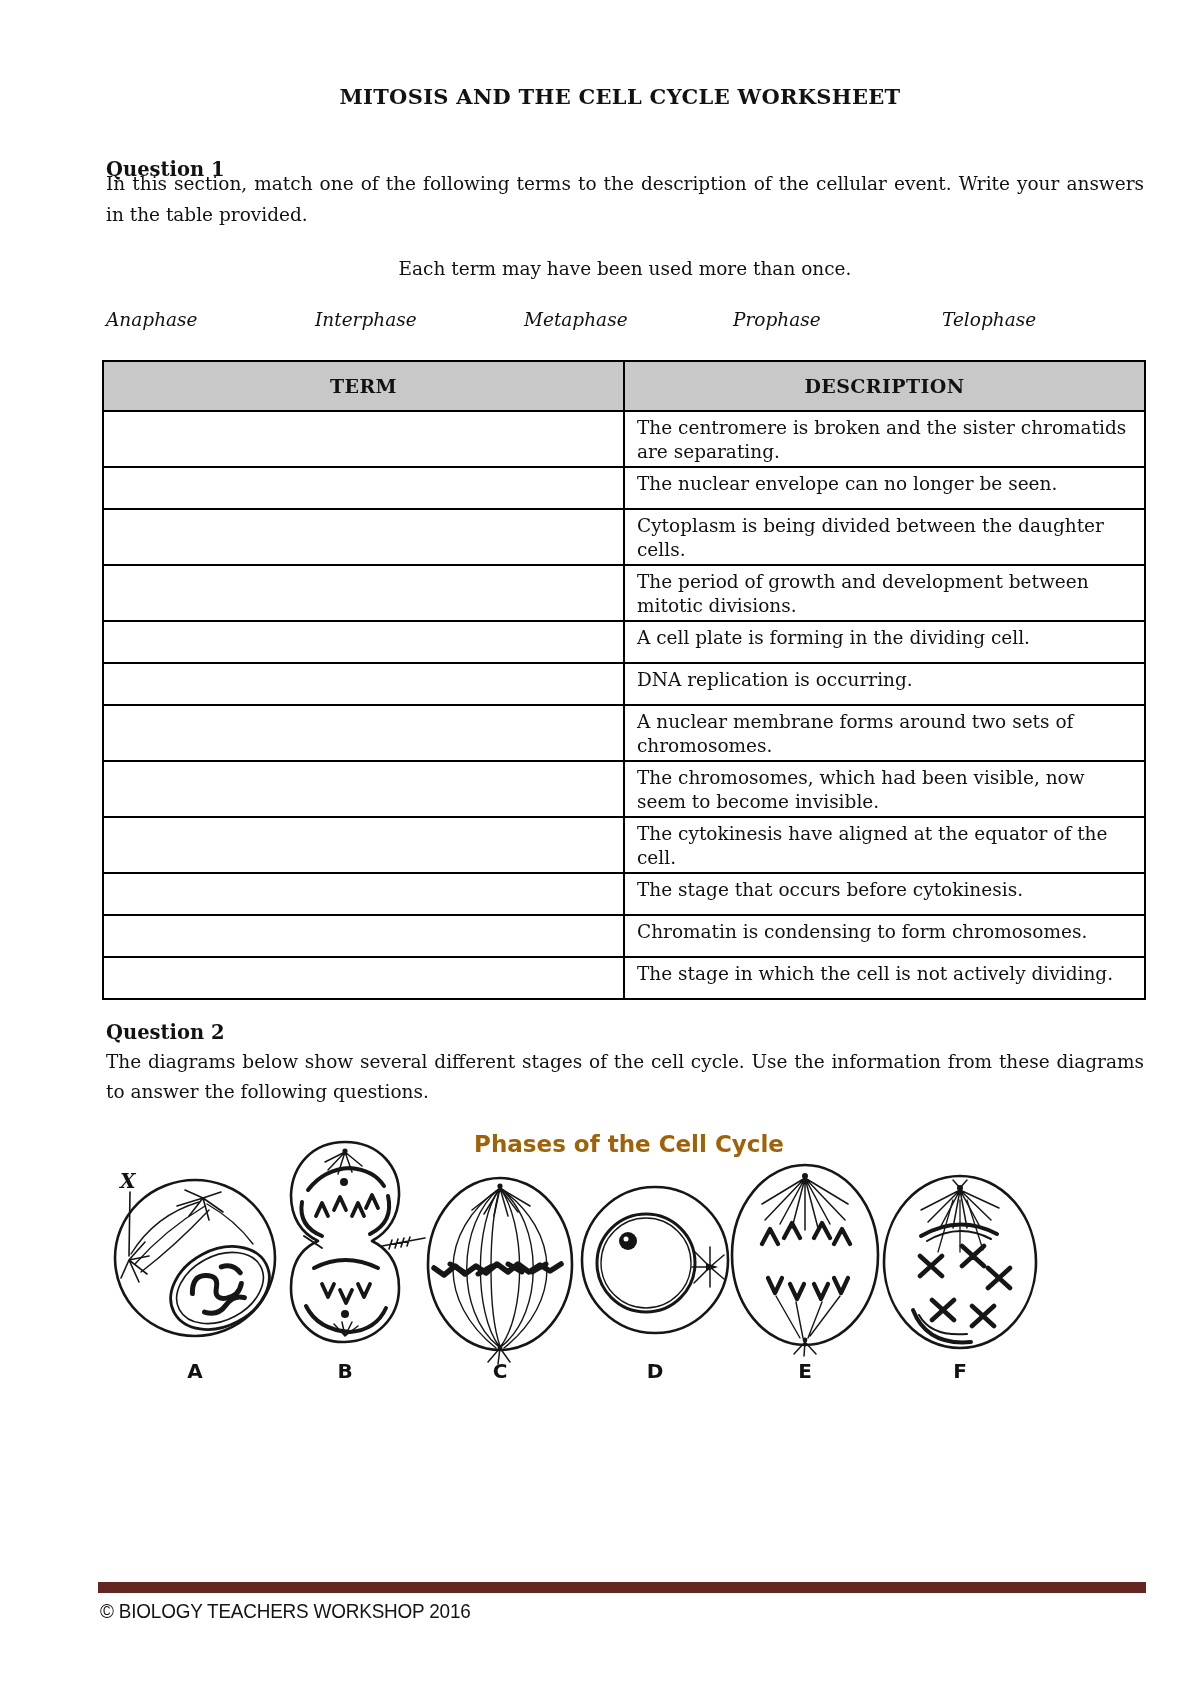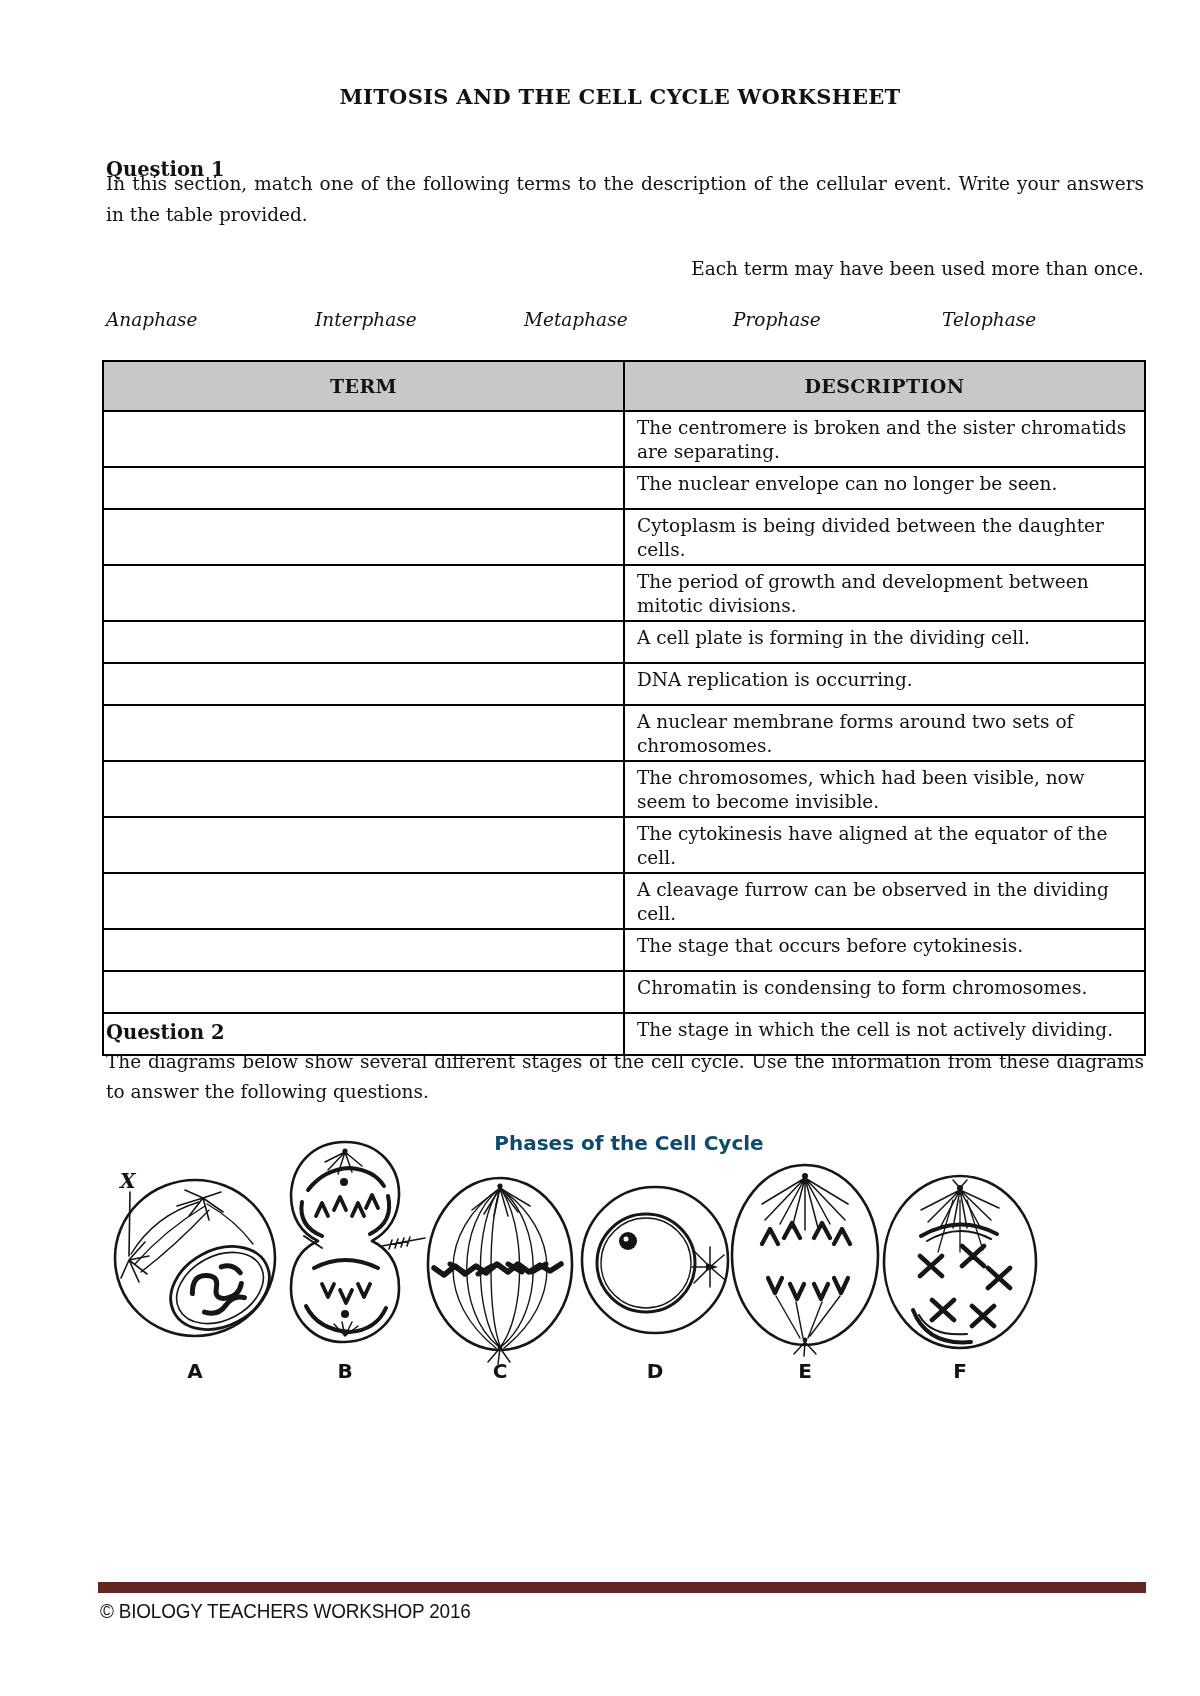--- a/index.html
+++ b/index.html
@@ -12,21 +12,21 @@
     font-weight:bold;font-size:21px;letter-spacing:.3px;
   }
   .q-heading{position:absolute;left:86px;font-weight:bold;font-size:19.5px;}
   #q1-heading{top:158px;}
   #q2-heading{top:1021px;}
   .para{
     position:absolute;left:86px;width:1038px;font-size:18.5px;line-height:31px;
     text-align:justify;
   }
   #q1-intro{top:168px;}
-  #q1-note{top:253px;text-align:right;}
+  #q1-note{top:253px;text-align:center;}
   #q2-intro{top:1047px;line-height:30px;}
   .terms-row{
     position:absolute;top:309px;left:86px;display:grid;
     grid-template-columns:repeat(5,209px);font-size:18.5px;font-style:italic;
   }
   table.answer{
     position:absolute;top:360px;left:82px;width:1044px;
     border-collapse:collapse;table-layout:fixed;
   }
   table.answer th{
@@ -34,21 +34,21 @@
     font-size:19px;font-weight:bold;text-align:center;padding:12px 0;
     font-family:"DejaVu Serif", serif;letter-spacing:.4px;
   }
   table.answer td{
     border:2px solid #000;height:34px;vertical-align:top;
     font-size:18.5px;padding:4px 6px 2px 12px;line-height:24px;
   }
   td.term-cell{width:248px;}
   .diagram-title{
     position:absolute;top:1131px;left:89px;width:1040px;text-align:center;
-    font-family:"DejaVu Sans", sans-serif;font-weight:bold;font-size:20px;color:#0c4a6e;
+    font-family:"DejaVu Sans", sans-serif;font-weight:bold;font-size:23px;color:#a16207;
   }
   svg.cells{position:absolute;top:1130px;left:80px;}
   .footer-bar{
     position:absolute;top:1582px;left:78px;width:1048px;height:11px;background:#642621;
   }
   .footer-text{
     position:absolute;top:1599px;left:80px;font-family:"Liberation Sans", sans-serif;
     font-size:21px;color:#141414;transform:scaleX(.9);transform-origin:left top;
     letter-spacing:-.2px;
   }
@@ -108,24 +108,20 @@
           <td class="term-cell"></td>
           <td>A nuclear membrane forms around two sets of chromosomes.</td>
         </tr>
     <tr>
           <td class="term-cell"></td>
           <td>The chromosomes, which had been visible, now seem to become invisible.</td>
         </tr>
     <tr>
           <td class="term-cell"></td>
           <td>The cytokinesis have aligned at the equator of the cell.</td>
-        </tr>
-    <tr>
-          <td class="term-cell"></td>
-          <td>A cleavage furrow can be observed in the dividing cell.</td>
         </tr>
     <tr>
           <td class="term-cell"></td>
           <td>The stage that occurs before cytokinesis.</td>
         </tr>
     <tr>
           <td class="term-cell"></td>
           <td>Chromatin is condensing to form chromosomes.</td>
         </tr>
     <tr>

